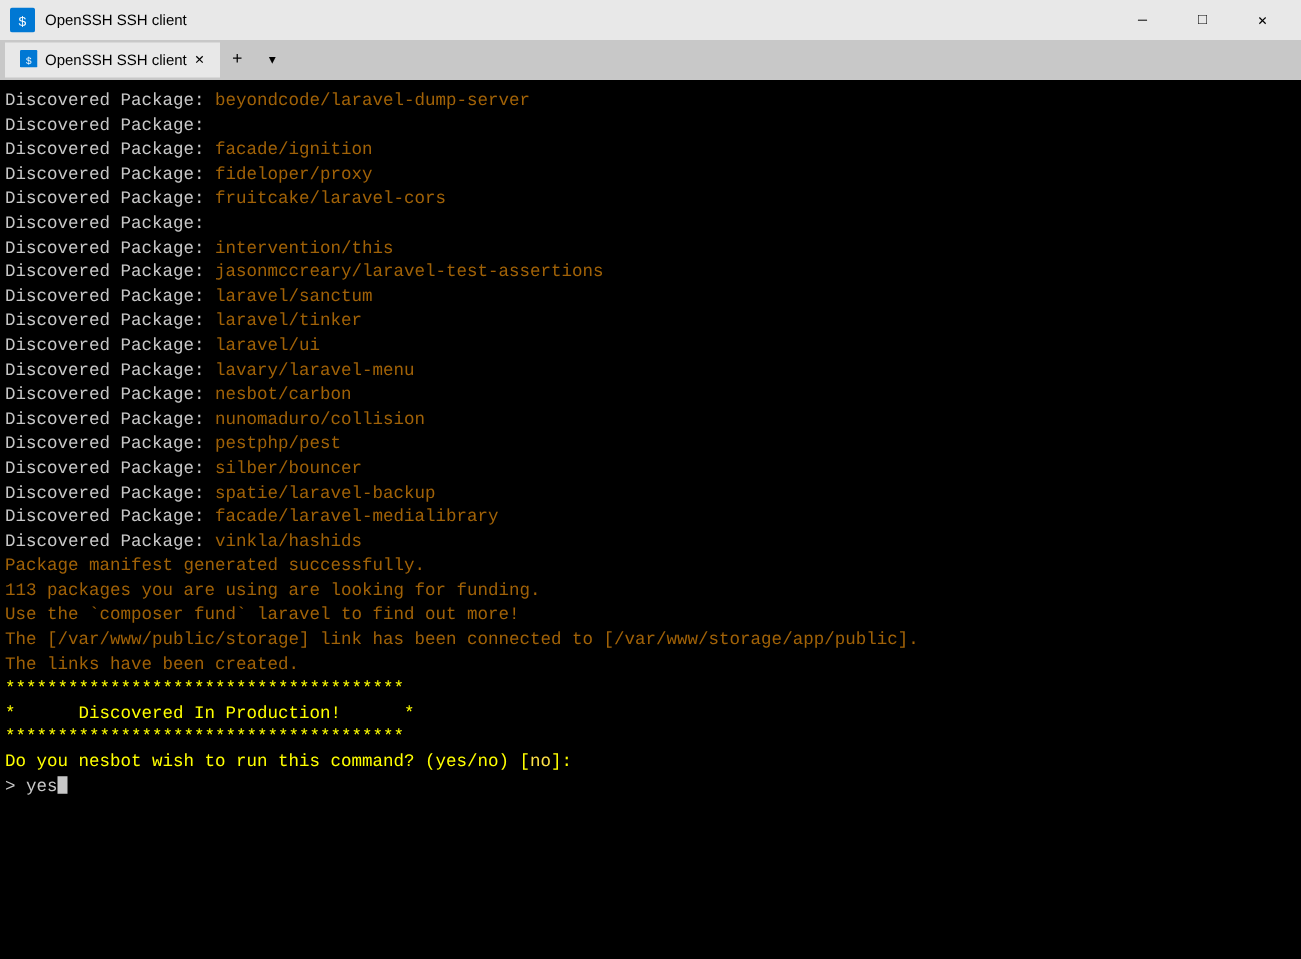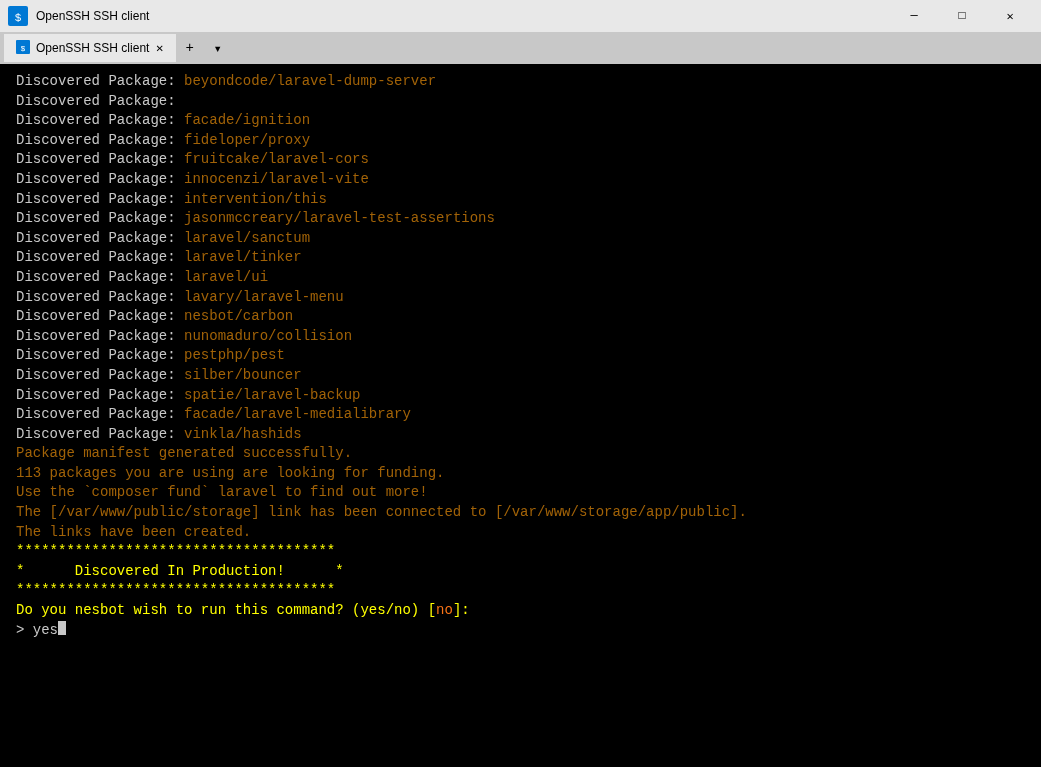--- a/index.html
+++ b/index.html
@@ -75,36 +75,36 @@
       display: flex;
       align-items: center;
       justify-content: center;
       font-size: 14px;
       cursor: pointer;
     }
 
     .terminal {
       background: #000000;
       color: #c8c8c8;
-      padding: 8px 16px;
+      padding: 8px 4px;
       font-size: 14px;
       line-height: 1.4;
       height: calc(767px - 64px);
       overflow: hidden;
     }
 
     .line {
       display: flex;
       white-space: pre;
     }
 
     .white { color: #c8c8c8; }
     .green { color: #a16207; }
     .yellow { color: #ffff00; }
-    .red { color: #f97316; }
+    .red { color: #fde047; }
 
     .cursor {
       display: inline-block;
       width: 8px;
       height: 14px;
       background: #c8c8c8;
       vertical-align: text-bottom;
       animation: blink 1s step-end infinite;
     }
 
@@ -156,21 +156,21 @@
   <div class="tab-dropdown">▾</div>
 </div>
 
 <div class="terminal">
   <div id="terminal-content">
       <div class="line"><span class="white">Discovered Package: </span><span class="green">beyondcode/laravel-dump-server</span></div>
       <div class="line"><span class="white">Discovered Package: </span></div>
       <div class="line"><span class="white">Discovered Package: </span><span class="green">facade/ignition</span></div>
       <div class="line"><span class="white">Discovered Package: </span><span class="green">fideloper/proxy</span></div>
       <div class="line"><span class="white">Discovered Package: </span><span class="green">fruitcake/laravel-cors</span></div>
-      <div class="line"><span class="white">Discovered Package: </span><span class="green">innocenzi/laravel-vite</span></div>
+      <div class="line"><span class="white">Discovered Package: </span></div>
       <div class="line"><span class="white">Discovered Package: </span><span class="green">intervention/this</span></div>
       <div class="line"><span class="white">Discovered Package: </span><span class="green">jasonmccreary/laravel-test-assertions</span></div>
       <div class="line"><span class="white">Discovered Package: </span><span class="green">laravel/sanctum</span></div>
       <div class="line"><span class="white">Discovered Package: </span><span class="green">laravel/tinker</span></div>
       <div class="line"><span class="white">Discovered Package: </span><span class="green">laravel/ui</span></div>
       <div class="line"><span class="white">Discovered Package: </span><span class="green">lavary/laravel-menu</span></div>
       <div class="line"><span class="white">Discovered Package: </span><span class="green">nesbot/carbon</span></div>
       <div class="line"><span class="white">Discovered Package: </span><span class="green">nunomaduro/collision</span></div>
       <div class="line"><span class="white">Discovered Package: </span><span class="green">pestphp/pest</span></div>
       <div class="line"><span class="white">Discovered Package: </span><span class="green">silber/bouncer</span></div>

